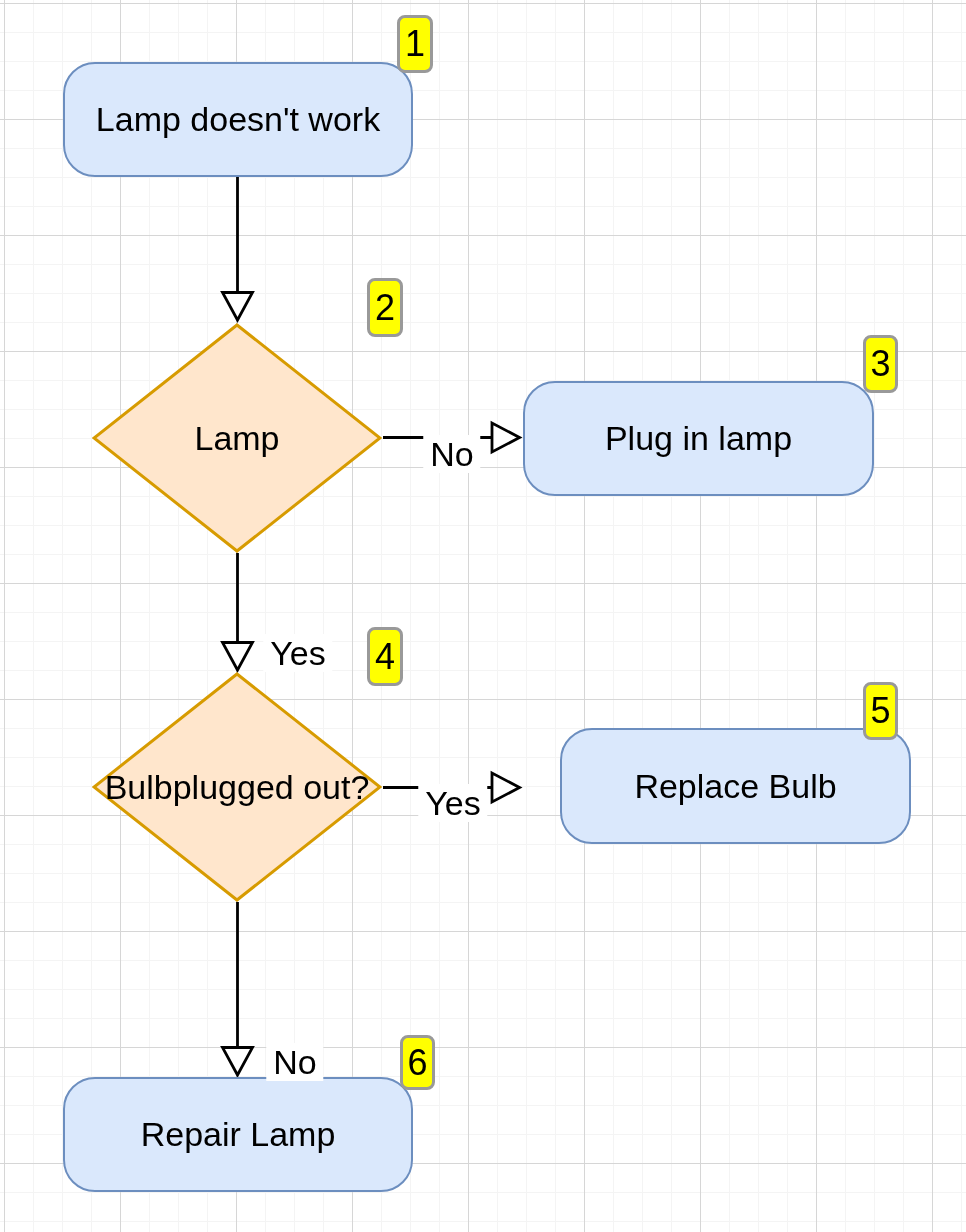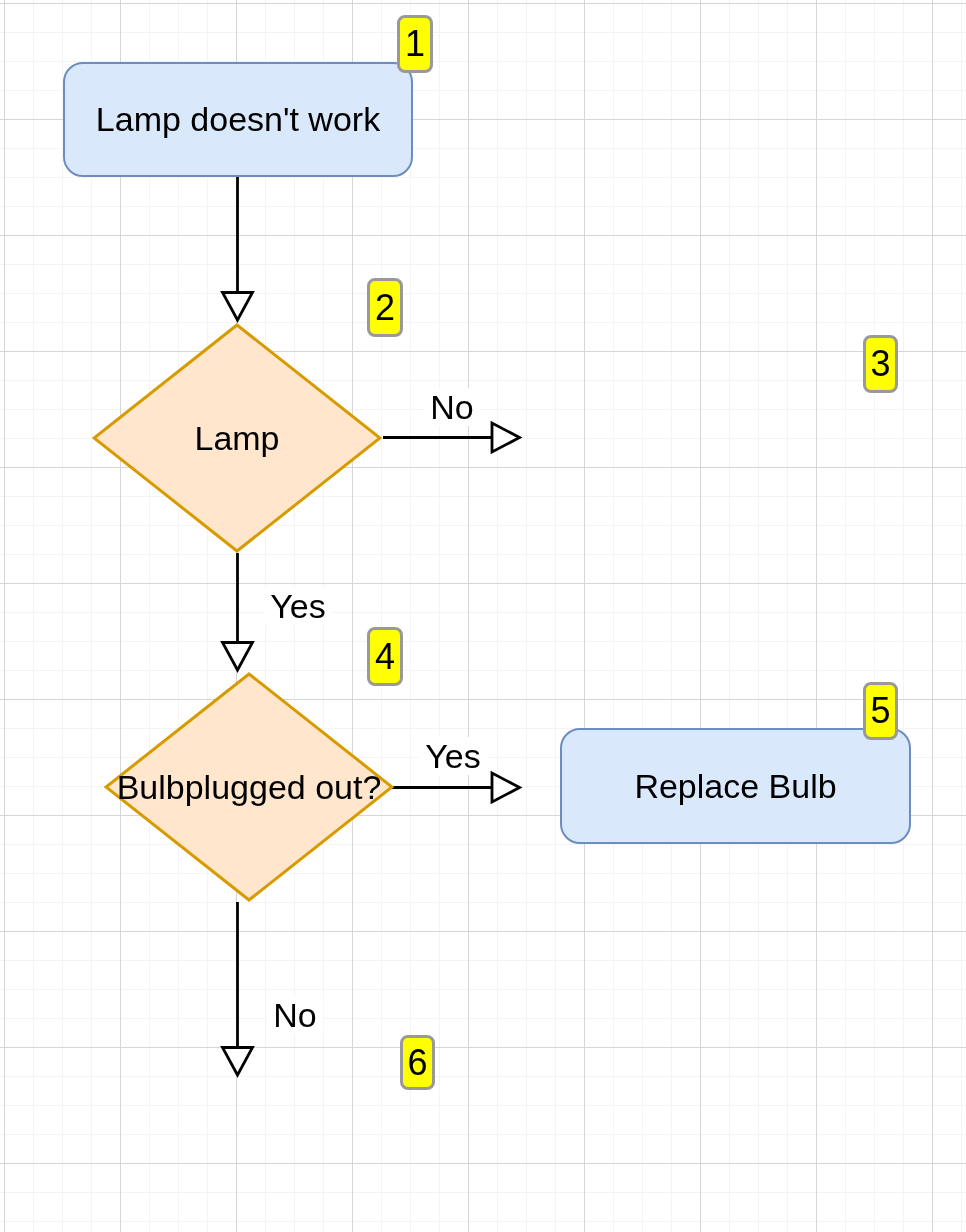--- a/index.html
+++ b/index.html
@@ -18,52 +18,52 @@
   }
 
   svg.edges{position:absolute;left:0;top:0;z-index:1;}
   svg.edges line{stroke:var(--edge-color,#000);stroke-width:2.8px;}
   svg.edges polygon{fill:#fff;stroke:var(--edge-color,#000);stroke-width:2.8px;}
 
   .node-box{
     position:absolute;z-index:2;box-sizing:border-box;
     background:var(--process-fill,#dae8fc);
     border:2.5px solid var(--process-stroke,#6c8ebf);
-    border-radius:20px;
+    border-radius:32px;
     display:flex;align-items:center;justify-content:center;
     font-size:34px;text-align:center;
   }
   .diamond{position:absolute;z-index:2;}
   .diamond svg{position:absolute;left:0;top:0;display:block;}
   .diamond .label{
     position:absolute;inset:0;display:flex;flex-direction:row;
     align-items:center;justify-content:center;
     font-size:34px;line-height:45px;text-align:center;
   }
 
   .edge-label{
     position:absolute;z-index:3;transform:translate(-50%,-50%);
-    background:#fff;padding:0 7px;font-size:34px;line-height:38px;white-space:nowrap;
+    background:#fff;padding:0 7px;font-size:34px;line-height:38px;white-space:nowrap;margin-top:47px;
   }
 
   .badge{
     position:absolute;z-index:4;box-sizing:border-box;
     background:var(--badge-fill,#ffff00);
     border:3px solid var(--badge-stroke,#999999);
     border-radius:8px;
     display:flex;align-items:center;justify-content:center;
     font-size:36px;line-height:1;
   }
 
   #n1{left:63px;top:62px;width:350px;height:115px;}
   #n3{left:523px;top:381px;width:351px;height:115px;}
   #n5{left:523px;top:728px;width:351px;height:116px;margin-left:37px;}
   #n6{left:63px;top:1077px;width:350px;height:115px;}
   #n2{left:92px;top:323px;width:290px;height:230px;}
-  #n4{left:104px;top:672px;width:290px;height:230px;}
+  #n4{left:92px;top:672px;width:290px;height:230px;}
 
   #b1{left:397px;top:15px;width:36px;height:58px;}
   #b2{left:367px;top:278px;width:36px;height:59px;}
   #b3{left:863px;top:335px;width:35px;height:58px;}
   #b4{left:367px;top:627px;width:36px;height:59px;}
   #b5{left:863px;top:682px;width:35px;height:58px;}
   #b6{left:400px;top:1035px;width:35px;height:55px;}
 
   #el-no1{left:452px;top:407px;}
   #el-yes1{left:298px;top:606px;}
@@ -104,35 +104,41 @@
 
   <div id="n2" class="diamond">
     <svg width="290" height="230" viewBox="0 0 290 230">
       <polygon points="145,2 288,115 145,228 2,115" style="fill:var(--decision-fill,#ffe6cc);stroke:var(--decision-stroke,#d79b00);stroke-width:3"></polygon>
     </svg>
     <div class="label">
       <span>Lamp</span>
     </div>
   </div>
 
+  <div id="n3" class="node-box">
+    <span>Plug in lamp</span>
+  </div>
 
   <div id="n4" class="diamond">
     <svg width="290" height="230" viewBox="0 0 290 230">
       <polygon points="145,2 288,115 145,228 2,115" style="fill:var(--decision-fill,#ffe6cc);stroke:var(--decision-stroke,#d79b00);stroke-width:3"></polygon>
     </svg>
     <div class="label">
       <span>Bulb</span>
       <span>plugged out?</span>
     </div>
   </div>
 
   <div id="n5" class="node-box">
     <span>Replace Bulb</span>
   </div>
 
+  <div id="n6" class="node-box">
+    <span>Repair Lamp</span>
+  </div>
 
   <div id="el-no1" class="edge-label">No</div>
   <div id="el-yes1" class="edge-label">Yes</div>
   <div id="el-yes2" class="edge-label">Yes</div>
   <div id="el-no2" class="edge-label">No</div>
 
   <div id="b1" class="badge">1</div>
   <div id="b2" class="badge">2</div>
   <div id="b3" class="badge">3</div>
   <div id="b4" class="badge">4</div>

